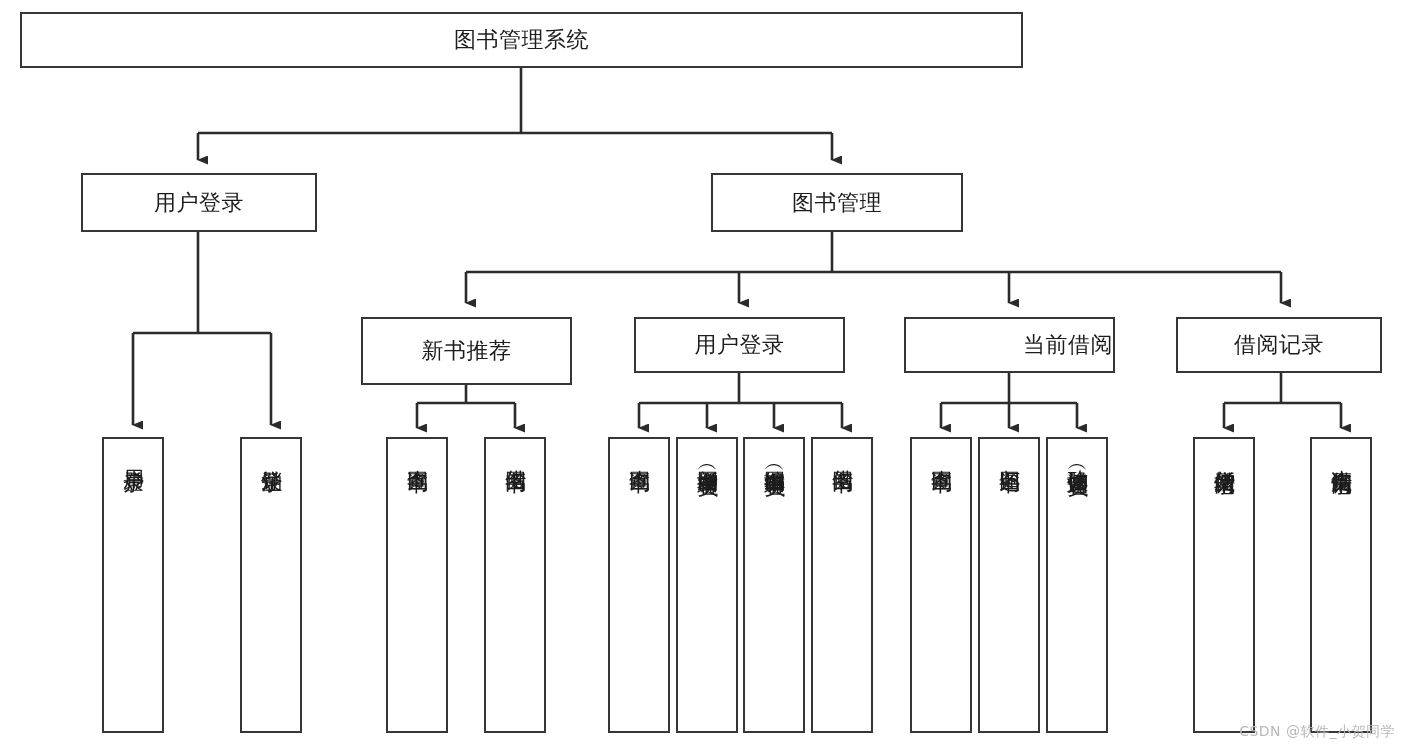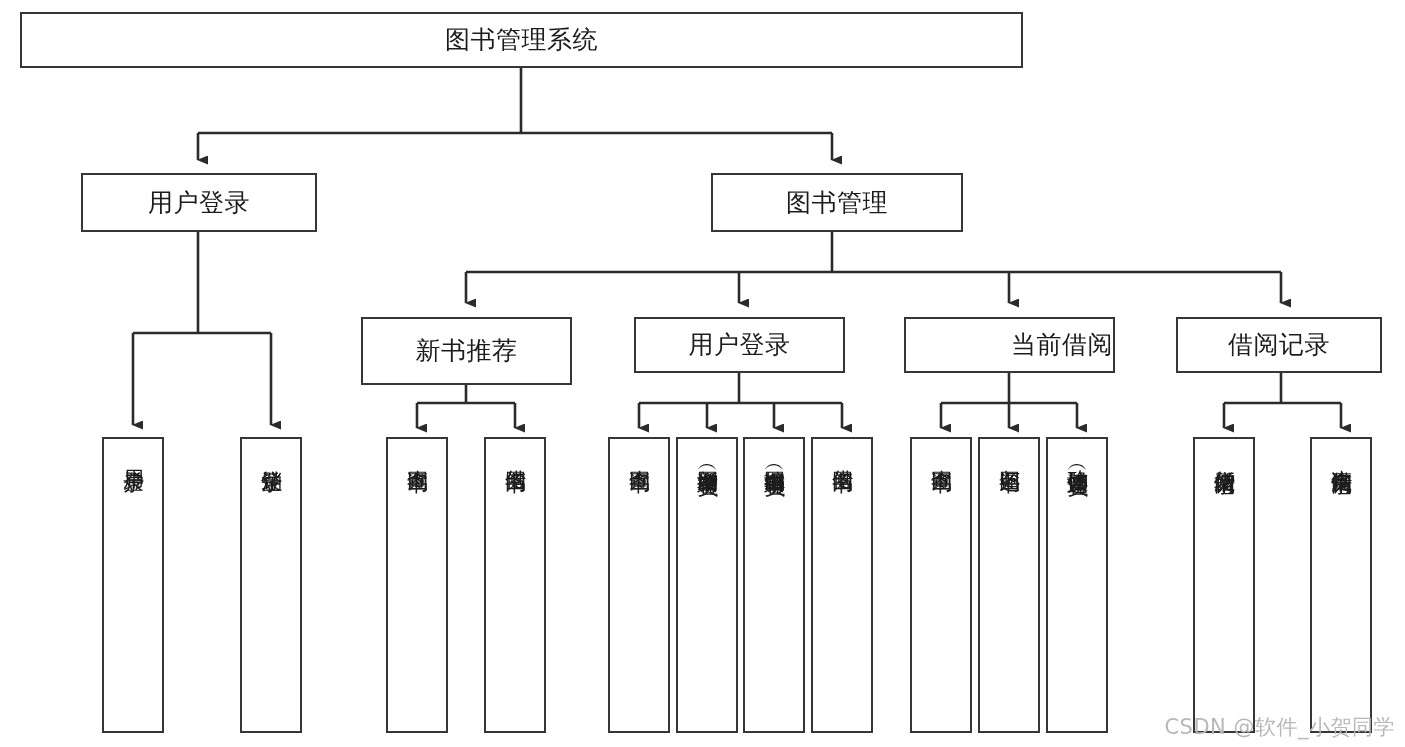--- a/index.html
+++ b/index.html
@@ -31,21 +31,21 @@
     position: absolute;
     box-sizing: border-box;
     background: #ffffff;
     border: 2px solid #363636;
     display: flex;
     align-items: center;
     justify-content: center;
     z-index: 2;
   }
   .node .node-label {
-    font-size: 25px;
+    font-size: 22px;
     line-height: 1.18;
     letter-spacing: 0.5px;
     color: #1c1c1c;
     white-space: nowrap;
     text-align: center;
   }
   
   .node.horizontal .node-label {
     writing-mode: horizontal-tb;
   }
@@ -60,21 +60,21 @@
     text-orientation: upright;
     font-size: 21px;
     line-height: 1.32;
     letter-spacing: 1px;
     white-space: nowrap;
   }
   #watermark {
     position: absolute;
     right: 10px;
     bottom: 6px;
-    font-size: 21px;
+    font-size: 14px;
     color: #b8b8b8;
     letter-spacing: 0.5px;
     z-index: 5;
     user-select: none;
     white-space: nowrap;
   }
 </style>
 </head>
 <body>
 

